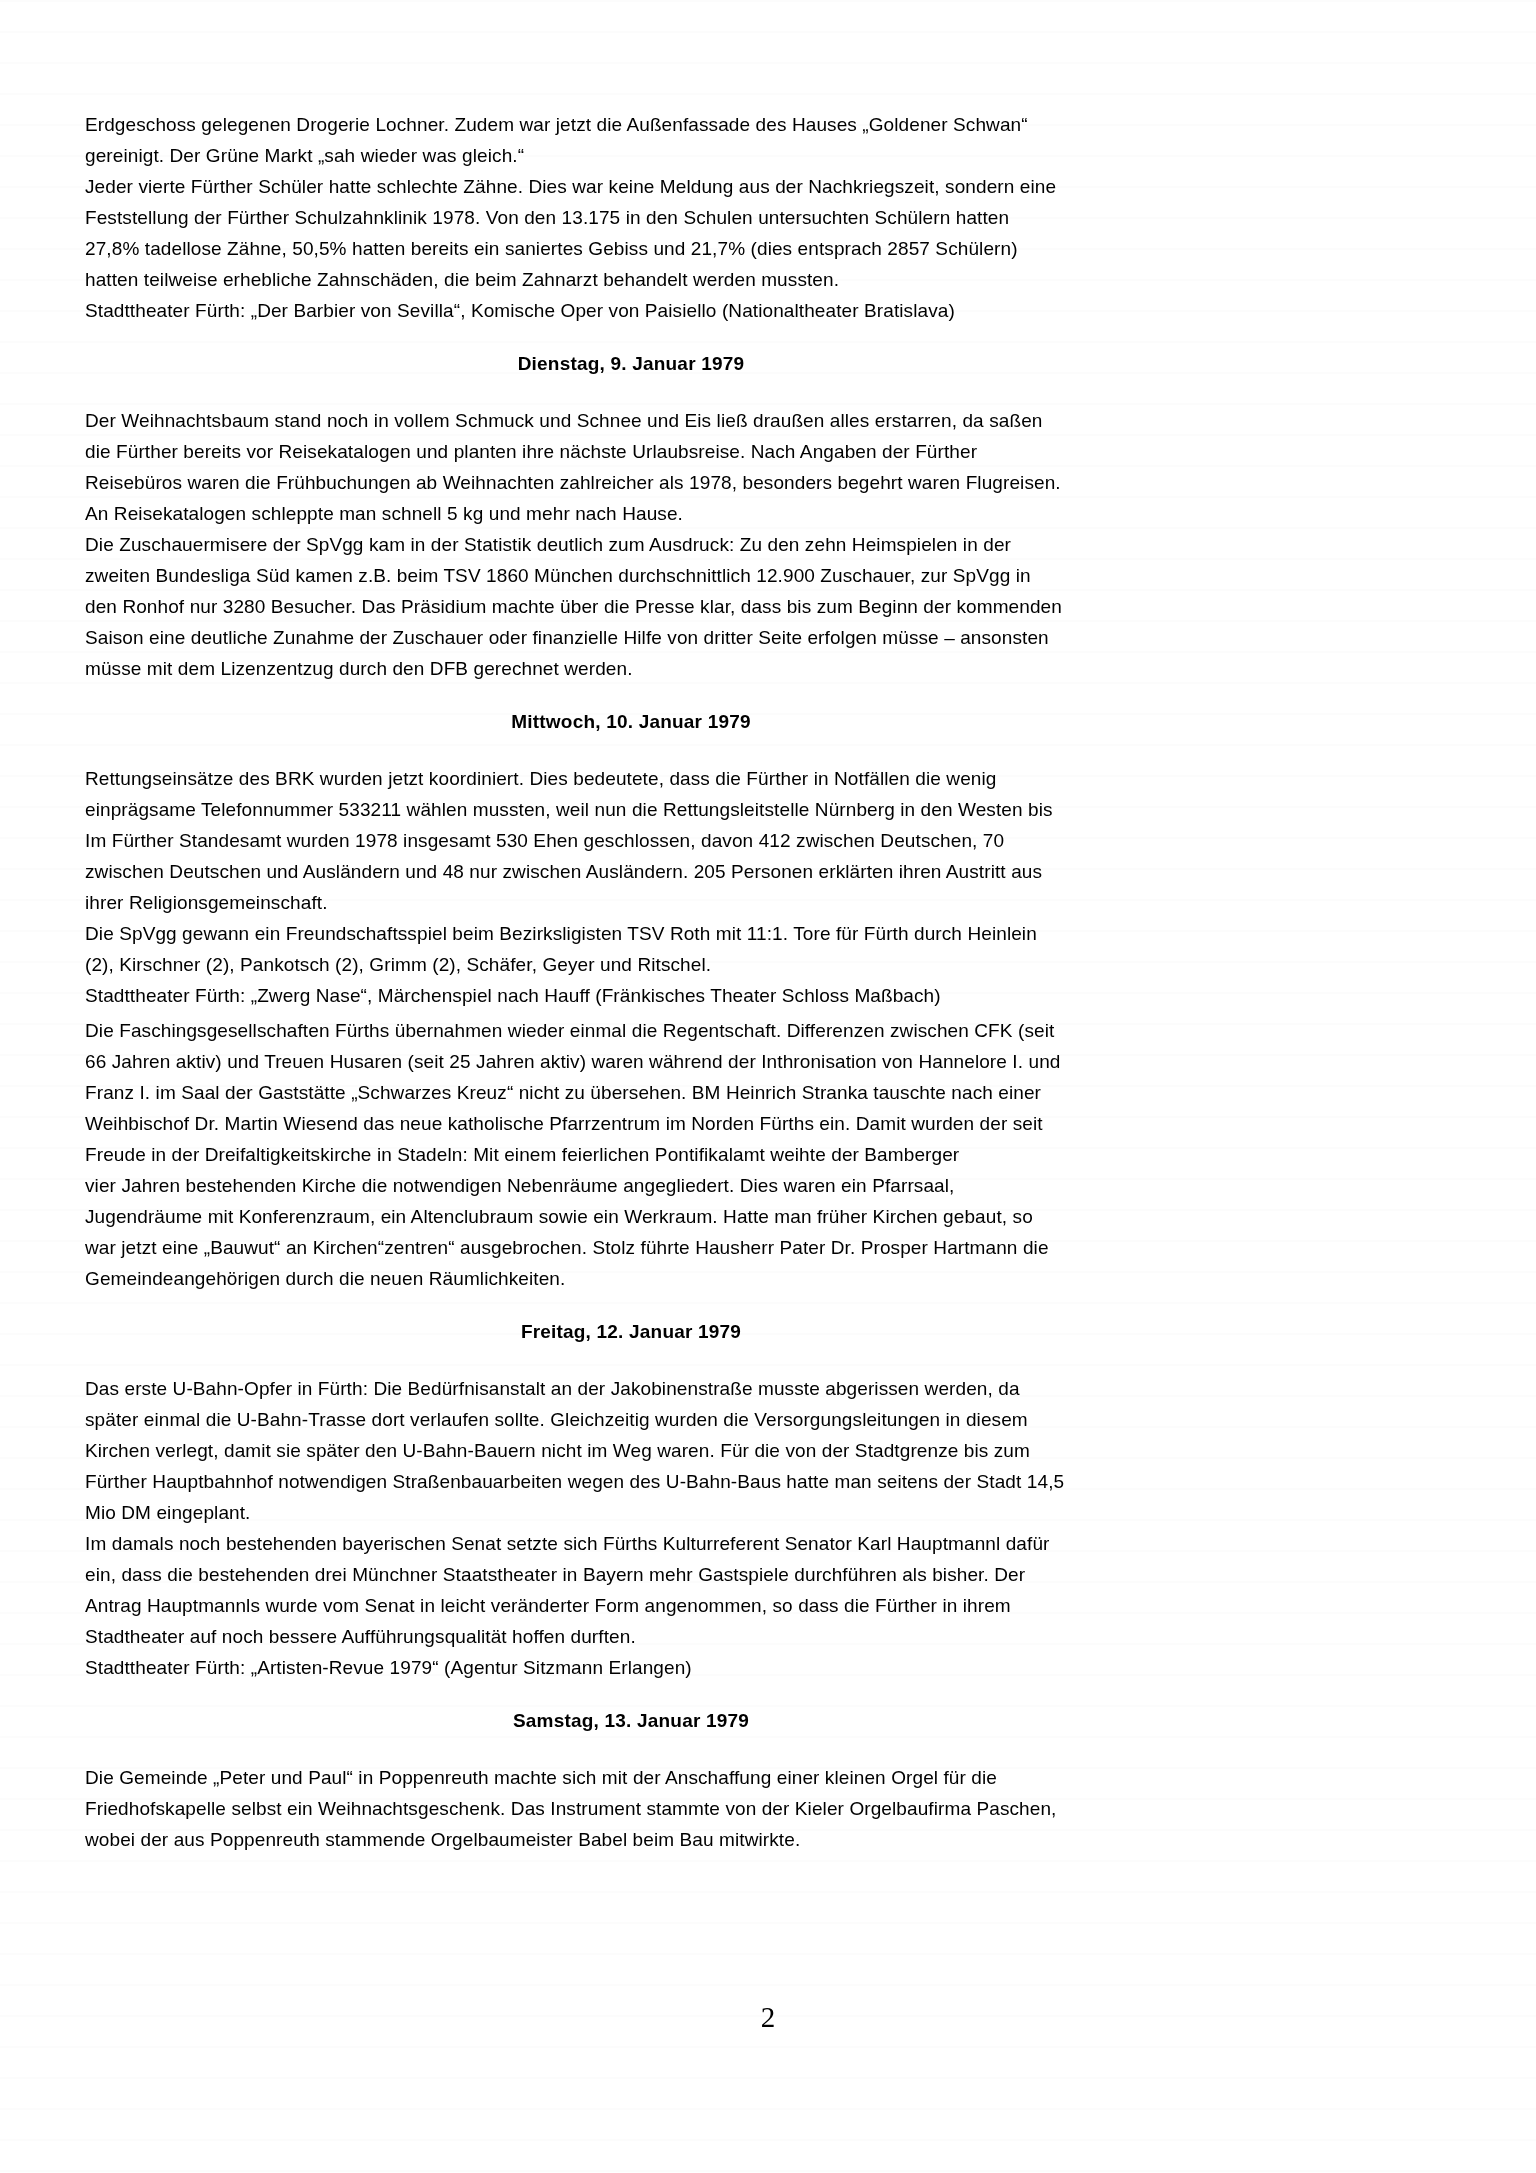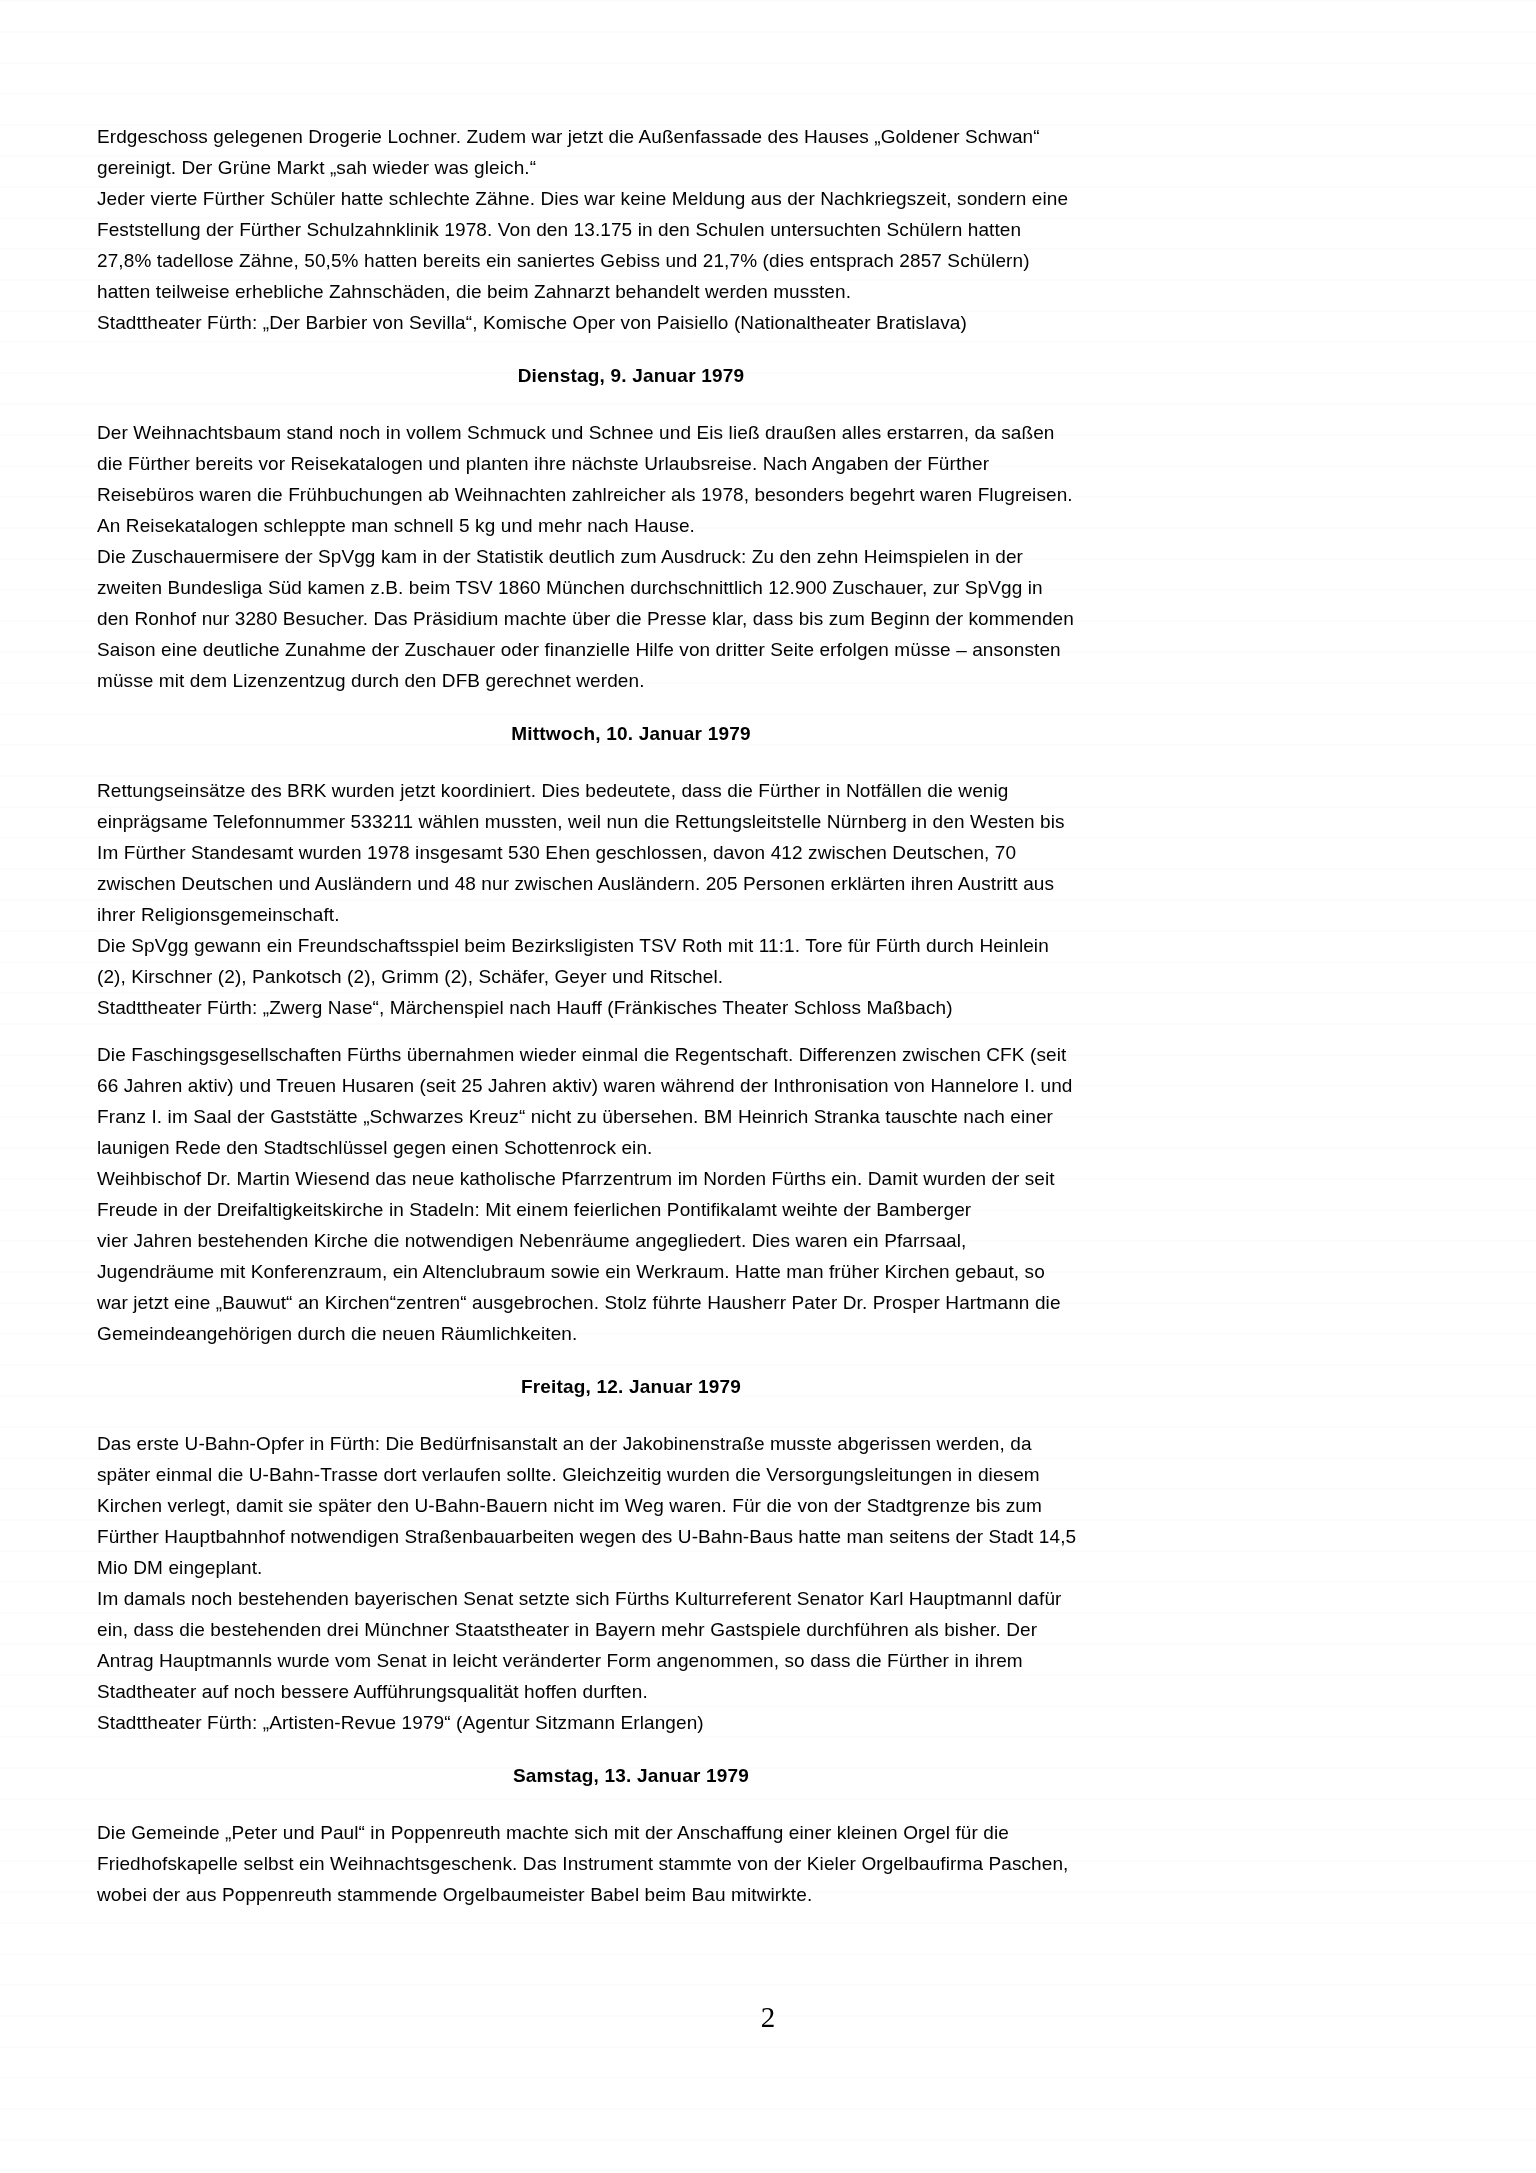--- a/index.html
+++ b/index.html
@@ -38,21 +38,21 @@
   .heading {
     font-size: 19px;
     line-height: 31px;
     font-weight: 700;
     margin-top: 22px;
     margin-bottom: 26px;
     white-space: nowrap;
     letter-spacing: 0.2px;
     text-align: center;
   }
-  .section { margin: 16px; }
+  .section { margin: 4px; }
   .footer {
     position: absolute;
     top: 2000px;
     left: 0;
     width: 1536px;
     text-align: center;
     font-family: "Liberation Serif", serif;
     font-size: 29px;
     line-height: 34px;
     color: #000000;
@@ -92,21 +92,20 @@
         <div class="line">zwischen Deutschen und Ausländern und 48 nur zwischen Ausländern. 205 Personen erklärten ihren Austritt aus</div>
         <div class="line">ihrer Religionsgemeinschaft.</div>
         <div class="line">Die SpVgg gewann ein Freundschaftsspiel beim Bezirksligisten TSV Roth mit 11:1. Tore für Fürth durch Heinlein</div>
         <div class="line">(2), Kirschner (2), Pankotsch (2), Grimm (2), Schäfer, Geyer und Ritschel.</div>
         <div class="line">Stadttheater Fürth: „Zwerg Nase“, Märchenspiel nach Hauff (Fränkisches Theater Schloss Maßbach)</div>
       </div>
       <div class="section">
         <div class="line">Die Faschingsgesellschaften Fürths übernahmen wieder einmal die Regentschaft. Differenzen zwischen CFK (seit</div>
         <div class="line">66 Jahren aktiv) und Treuen Husaren (seit 25 Jahren aktiv) waren während der Inthronisation von Hannelore I. und</div>
         <div class="line">Franz I. im Saal der Gaststätte „Schwarzes Kreuz“ nicht zu übersehen. BM Heinrich Stranka tauschte nach einer</div>
-        <div class="line">launigen Rede den Stadtschlüssel gegen einen Schottenrock ein.</div>
         <div class="line">Weihbischof Dr. Martin Wiesend das neue katholische Pfarrzentrum im Norden Fürths ein. Damit wurden der seit</div>
         <div class="line">Freude in der Dreifaltigkeitskirche in Stadeln: Mit einem feierlichen Pontifikalamt weihte der Bamberger</div>
         <div class="line">vier Jahren bestehenden Kirche die notwendigen Nebenräume angegliedert. Dies waren ein Pfarrsaal,</div>
         <div class="line">Jugendräume mit Konferenzraum, ein Altenclubraum sowie ein Werkraum. Hatte man früher Kirchen gebaut, so</div>
         <div class="line">war jetzt eine „Bauwut“ an Kirchen“zentren“ ausgebrochen. Stolz führte Hausherr Pater Dr. Prosper Hartmann die</div>
         <div class="line">Gemeindeangehörigen durch die neuen Räumlichkeiten.</div>
       </div>
       <div class="section">
         <div class="heading">Freitag, 12. Januar 1979</div>
         <div class="line">Das erste U-Bahn-Opfer in Fürth: Die Bedürfnisanstalt an der Jakobinenstraße musste abgerissen werden, da</div>

